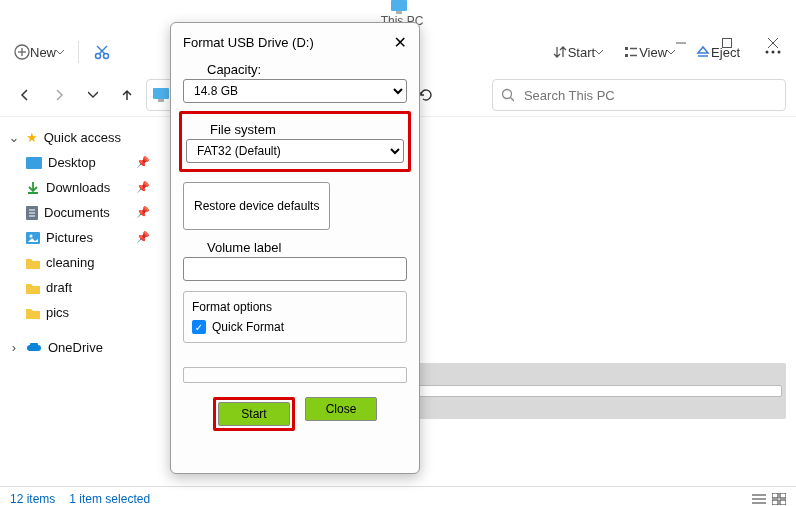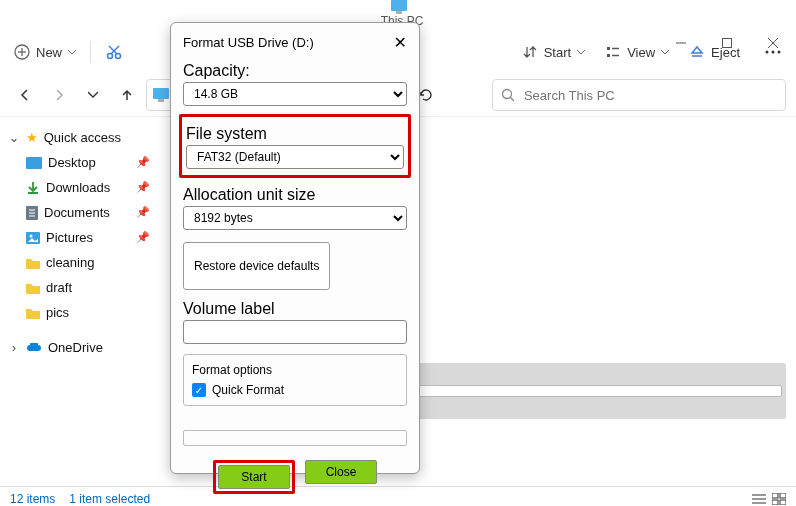--- a/index.html
+++ b/index.html
@@ -7,21 +7,21 @@
 
 
 .titlebar { height: 30px; display: flex; align-items: center; padding: 0 0 0 8px; flex-direction: column; }
 .titlebar .pc-icon { width: 16px; height: 14px; margin-right: 6px; }
 .titlebar .title { color: #5a5a5a; font-size: 12px; }
 .titlebar .winctrl { margin-left: auto; display: flex; }
 .titlebar .winctrl div { width: 46px; height: 30px; display: flex; align-items: center; justify-content: center; color: #555; }
 
 
 .toolbar { height: 44px; display: flex; align-items: center; padding: 0 4px; }
-.toolbar .tbtn { display: flex; align-items: center; gap: 6px; padding: 5px 10px; color: #333; font-size: 13px; border-radius: 4px; }
+.toolbar .tbtn { display: flex; align-items: center; padding: 5px 10px; color: #333; font-size: 13px; border-radius: 4px; }
 .toolbar .iconbtn { width: 38px; height: 36px; display: flex; align-items: center; justify-content: center; color: #555; border-radius: 4px; }
 .toolbar .sep { width: 1px; height: 22px; background: #e0e0e0; margin: 0 4px; }
 .toolbar .more { margin-left: 4px; }
 
 
 .navrow { height: 42px; display: flex; align-items: center; padding: 0 10px; gap: 4px; }
 .navrow .navbtn { width: 30px; height: 30px; display: flex; align-items: center; justify-content: center; color: #333; border-radius: 4px; }
 .navrow .addrbar { flex: 0 0 260px; height: 32px; border: 1px solid #d9d9d9; border-radius: 4px; display: flex; align-items: center; padding: 0 6px; gap: 4px; background: #fff; }
 .navrow .refreshbtn { width: 32px; height: 32px; display: flex; align-items: center; justify-content: center; color: #333; }
 .navrow .searchbox { flex: 1; height: 32px; border: 1px solid #d9d9d9; border-radius: 4px; display: flex; align-items: center; padding: 0 8px; gap: 8px; margin-left: 46px; }
@@ -49,21 +49,21 @@
 .usb-detail .sub { color: #666; font-size: 12px; }
 
 
 .statusbar { height: 24px; border-top: 1px solid #ddd; display: flex; align-items: center; padding: 0 10px; gap: 14px; color: #0067c0; font-size: 12px; }
 .statusbar .viewicons { margin-left: auto; display: flex; gap: 6px; color: #333; }
 
 
 .dialog { position: absolute; left: 170px; top: 22px; width: 250px; height: 452px; background: #fdfdfd; border: 1px solid #9a9a9a; border-radius: 6px; box-shadow: 0 4px 14px rgba(0,0,0,0.25); padding: 10px 12px 12px 12px; }
 .dialog .dlg-title { display: flex; align-items: center; justify-content: space-between; font-size: 13px; margin-bottom: 10px; }
 .dialog .dlg-title .x { font-size: 16px; cursor: pointer; }
-.dialog .lbl { font-size: 16px; margin-bottom: 2px; }
+.dialog .lbl { font-size: 13px; margin-bottom: 2px; margin-left: 24px; }
 .dialog select, .dialog input[type=text] { width: 100%; height: 24px; border: 1px solid #888; background: #fff; padding: 0 6px; font-size: 12px; border-radius: 3px; }
 .dialog .block { margin-bottom: 10px; }
 .dialog .red-box { border: 3px solid #d60000; padding: 8px 4px 6px 4px; margin: -2px -4px 8px -4px; border-radius: 2px; }
 .dialog .restore { display: inline-block; padding: 16px 10px; border: 1px solid #999; border-radius: 3px; background: #fff; font-size: 12px; margin-top: 2px; margin-bottom: 10px; }
 .dialog .fmt-opt { border: 1px solid #bbb; border-radius: 3px; padding: 8px; margin-top: 4px; }
 .dialog .fmt-opt .hdr { font-size: 12px; margin-bottom: 6px; }
 .dialog .chk { display: flex; align-items: center; gap: 6px; font-size: 12px; }
 .dialog .chk .box { width: 14px; height: 14px; background: #0a84ff; border-radius: 2px; display: inline-flex; align-items: center; justify-content: center; color: #fff; font-size: 10px; }
 .dialog .progress { height: 16px; border: 1px solid #bbb; border-radius: 2px; margin-top: 24px; }
 .dialog .btns { display: flex; justify-content: center; gap: 10px; margin-top: 14px; }
@@ -350,24 +350,20 @@
   <div class="block">
     <div class="lbl">Capacity:</div>
     <select><option>14.8 GB</option></select>
   </div>
 
   <div class="red-box">
     <div class="lbl">File system</div>
     <select><option>FAT32 (Default)</option></select>
   </div>
 
-  <div class="block">
-    <div class="lbl">Allocation unit size</div>
-    <select><option>8192 bytes</option></select>
-  </div>
 
   <div class="restore">Restore device defaults</div>
 
   <div class="block">
     <div class="lbl">Volume label</div>
     <input type="text" value="" style="">
   </div>
 
   <div class="fmt-opt">
     <div class="hdr">Format options</div>

